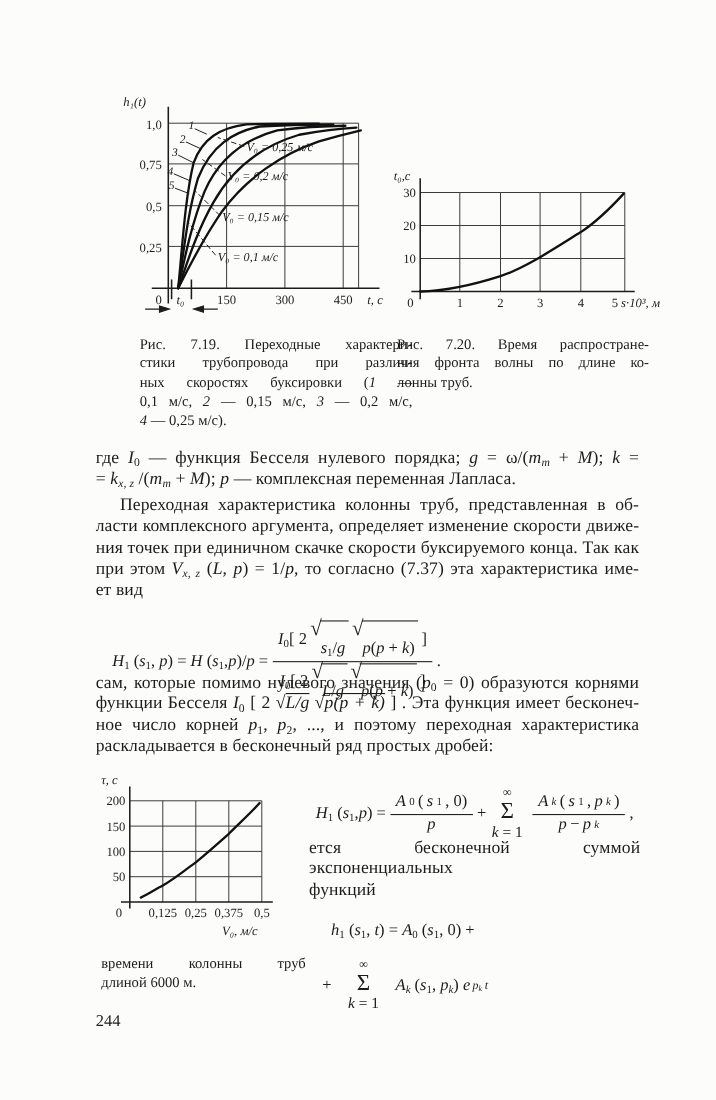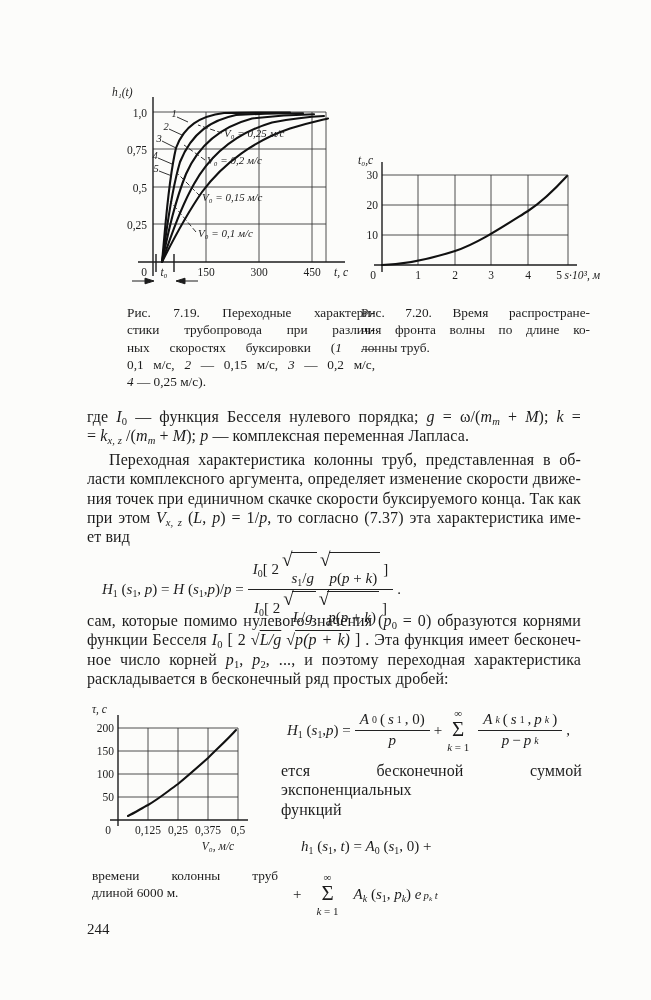--- a/index.html
+++ b/index.html
@@ -21,30 +21,30 @@
   .cap{font-size:13.3px;line-height:17.3px}
   
   svg{font-family:"Liberation Serif","DejaVu Serif",serif;display:block}
   svg text{fill:#1c1c1c}
   .tick{font-size:11.5px}
   .lab{font-size:11.5px;font-style:italic}
   .ann{font-size:11px;font-style:italic}
   .cnum{font-size:10.5px;font-style:italic}
   
   .formula{font-size:15px;display:flex;align-items:center;white-space:nowrap}
-  .frac{display:inline-flex;flex-direction:column;align-items:center;margin:0 4px}
+  .frac{display:inline-flex;flex-direction:column;align-items:center;margin:12px 4px}
   .frow{display:inline-flex;align-items:center;justify-content:center;gap:3px;padding:1px 5px 2px}
   .fden{border-top:1.3px solid #222;width:100%;box-sizing:border-box}
   .sq{display:inline-flex;align-items:flex-start}
   .rsign{font-size:1.28em;line-height:1;transform:translateY(-2px)}
   .rcand{border-top:1.2px solid #222;padding:17px 3px 0 1px;margin-left:-2px}
   .sum{display:inline-flex;flex-direction:column;align-items:center;line-height:1;margin:0 5px}
   .sum .stop{font-size:11px;margin-bottom:1px}
   .sum .ssym{font-size:21px;line-height:0.92}
-  .sum .sbot{font-size:11px;margin-top:3px}
+  .sum .sbot{font-size:14px;margin-top:3px}
   .exp{font-size:0.72em;vertical-align:0.62em;margin-left:2px}
   .pageno{font-size:15px}
 </style>
 </head>
 <body>
 
 <svg class="abs" style="left:98px;top:84px" width="252" height="210" viewBox="0 0 252 210">
 
   <g stroke="#3a3a3a" stroke-width="0.9" fill="none">
     <path d="M55,28 H228 M55,65 H228 M55,103 H228 M55,140 H228"></path>

